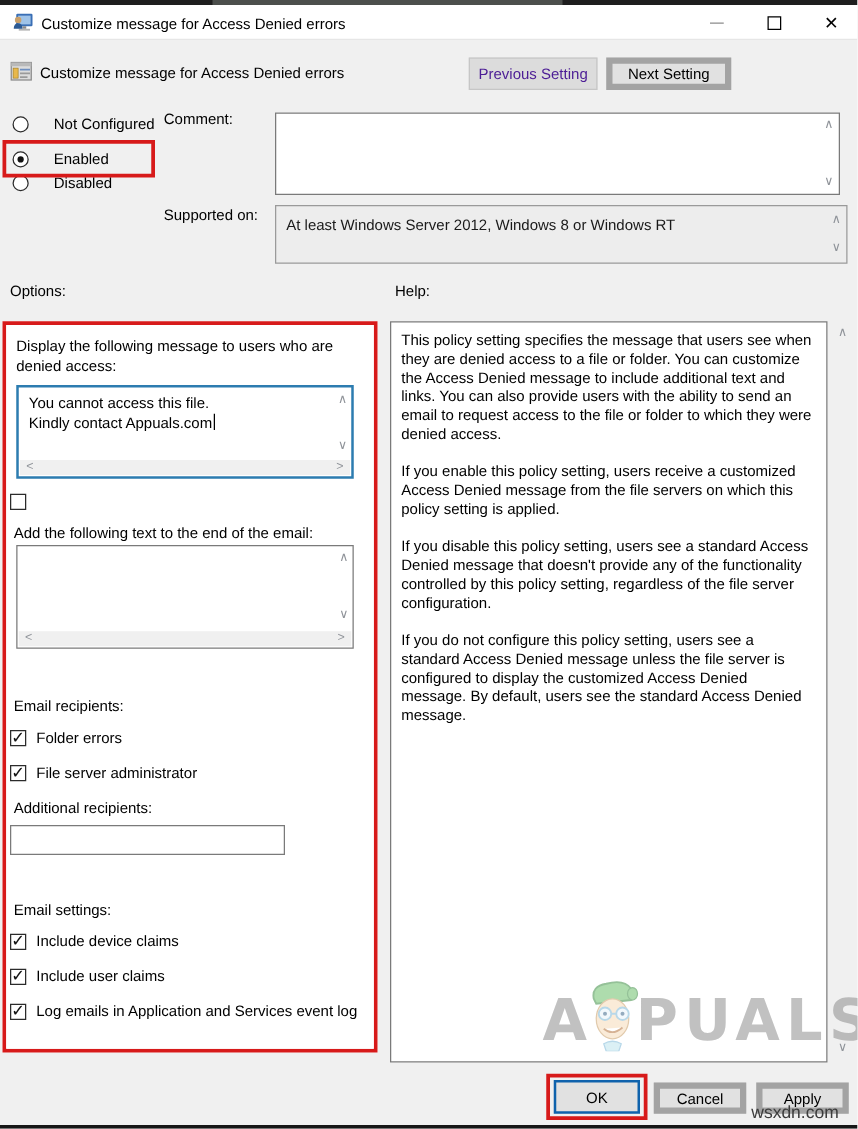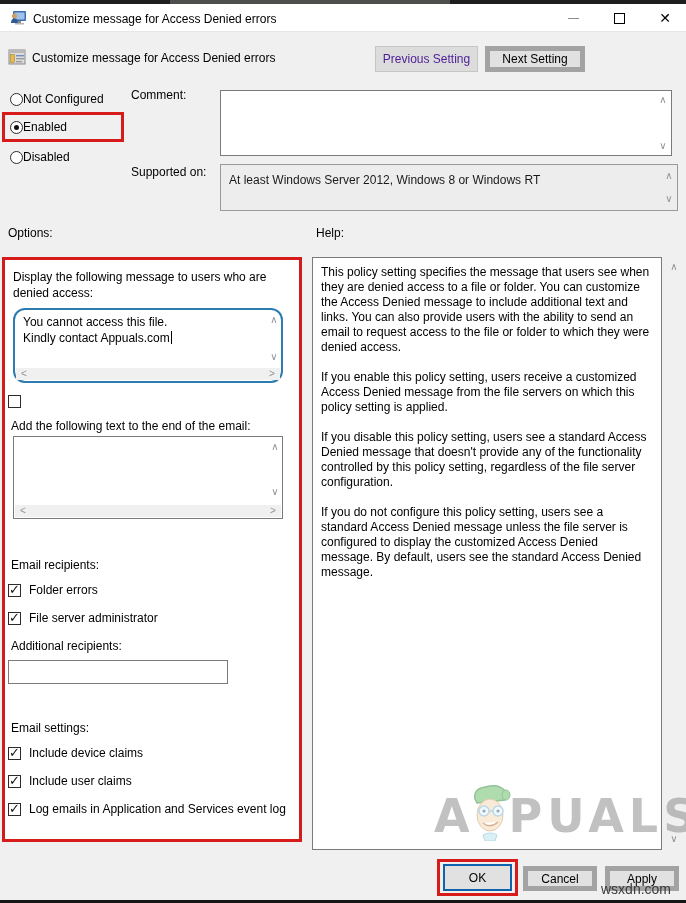--- a/index.html
+++ b/index.html
@@ -31,21 +31,21 @@
   .header-title { position:absolute; left:32px; top:51px; font-size:12px; }
   .btn { background:#e1e1e1; border:5px solid #a3a3a3; font-size:12px; text-align:center; display:flex; align-items:center; justify-content:center; cursor:default; font-family:inherit; }
   .prev-btn { position:absolute; left:375px; top:46px; width:103px; height:26px; background:#dcdcdc; border:1px solid #c6c6c6; color:#4c1d95; }
   .next-btn { position:absolute; left:485px; top:46px; width:100px; height:26px; }
 
   
   .radio-row { position:absolute; left:10px; height:16px; display:flex; align-items:center; }
   .radio-outer { width:13px; height:13px; border:1px solid #2b2b2b; border-radius:50%; background:#fff; position:relative; flex:0 0 auto; }
   .radio-dot { display:none; position:absolute; left:3px; top:3px; width:5px; height:5px; border-radius:50%; background:#111; }
   .radio-row .selected .radio-dot, .radio-outer.selected .radio-dot { display:block; }
-  .radio-label { margin-left:0; white-space:nowrap; }
+  .radio-label { margin-left:20px; white-space:nowrap; }
   .hl-enabled { position:absolute; left:2px; top:112px; width:122px; height:30px; border:3px solid #d71a1a; }
 
   
   .field-label { position:absolute; font-size:12px; }
   .comment-box { position:absolute; left:220px; top:90px; width:452px; height:66px; background:#fff; border:1px solid #7a7a7a; }
   .supported-box { position:absolute; left:220px; top:164px; width:458px; height:47px; background:#ededed; border:1px solid #9a9a9a; padding:8px 20px 0 8px; color:#1a1a1a; }
   .sc { position:absolute; color:#8f9399; font-size:10px; line-height:10px; width:12px; text-align:center; cursor:default; }
 
   
   .options-label { position:absolute; left:8px; top:226px; }
@@ -132,21 +132,21 @@
   <div class="radio-row" style="top:91px;">
     <span class="radio-outer"></span>
     <span class="radio-label">Not Configured</span>
   </div>
   <div class="radio-row" style="top:119px;">
     <span class="radio-outer selected">
         <span class="radio-dot"></span>
       </span>
     <span class="radio-label">Enabled</span>
   </div>
-  <div class="radio-row" style="top:149px;">
+  <div class="radio-row" style="top:138px;">
     <span class="radio-outer"></span>
     <span class="radio-label">Disabled</span>
   </div>
   <div class="hl-enabled"></div>
 
   <span class="field-label" style="left:131px; top:88px;">Comment:</span>
   <div class="comment-box">
     <span class="sc" style="right:2px; top:4px;">∧</span>
     <span class="sc" style="right:2px; bottom:4px;">∨</span>
   </div>
@@ -159,21 +159,21 @@
   </div>
 
   <span class="options-label">Options:</span>
   <span class="help-label">Help:</span>
 
   <div class="options-redbox"></div>
   <div class="options-panel">
 
     <div class="op-label" style="left:8px; top:9px; width:278px;">Display the following message to users who are denied access:</div>
 
-    <div class="textbox focused" style="left:8px; top:48px; width:270px; height:75px;border-radius:12px;">
+    <div class="textbox focused" style="left:8px; top:48px; width:270px; height:75px;">
       <span class="tb-line" style="top:4px;">You cannot access this file.</span>
       <span class="tb-line" style="top:20px;"><span>Kindly contact Appuals.com</span><span class="caret"></span></span>
       <span class="sc" style="right:1px; top:5px;">∧</span>
       <span class="sc" style="right:1px; top:42px;">∨</span>
       <div class="hscroll">
         <span class="sc" style="left:2px;">&lt;</span>
         <span class="sc" style="right:2px;">&gt;</span>
       </div>
     </div>
 

